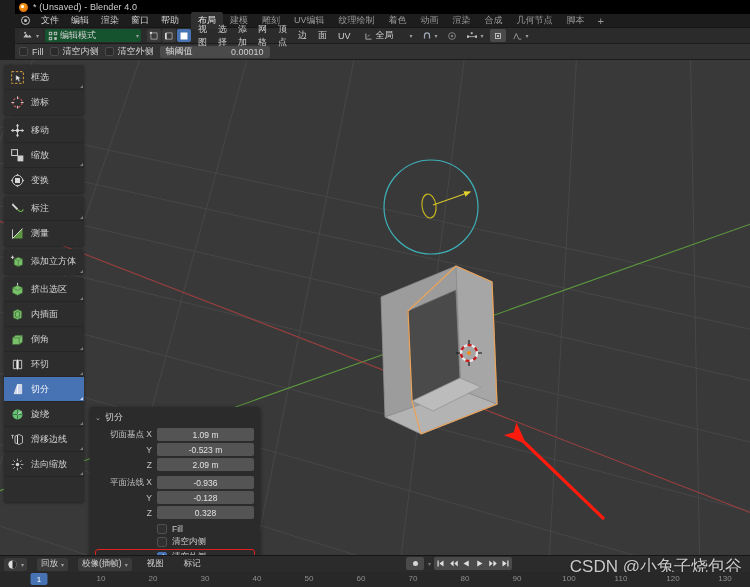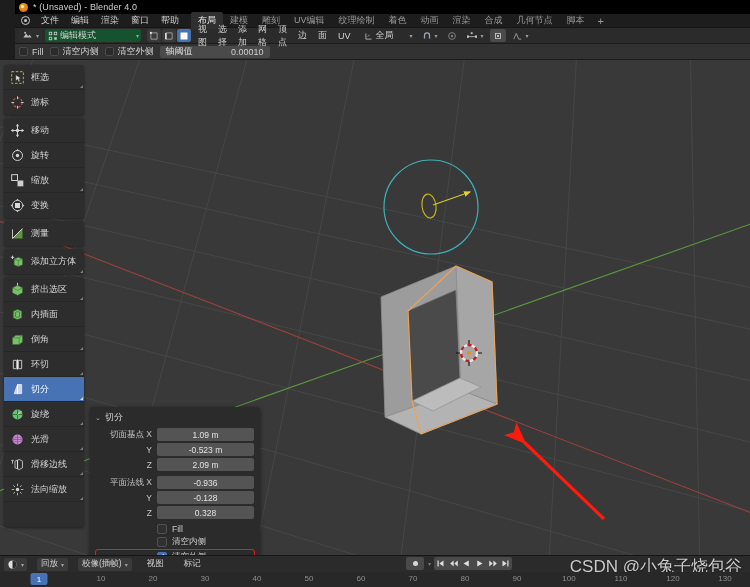--- a/index.html
+++ b/index.html
@@ -391,30 +391,20 @@
                 <path d="M9 2 L9 16 M2 9 L16 9" stroke="#cfcfcf" stroke-width="1.2"></path>
                 <path d="M9 1 L11 4 L7 4 Z M9 17 L11 14 L7 14 Z M1 9 L4 11 L4 7 Z M17 9 L14 11 L14 7 Z" fill="#cfcfcf"></path>
                 <circle cx="9" cy="9" r="2" fill="#d8d8d8"></circle>
               </svg>
           </span>
           <span>移动</span>
         </div>
         <div class="titem">
           <span class="ic">
             <svg width="15" height="15" viewBox="0 0 18 18">
-                <circle cx="9" cy="9" r="6" fill="none" stroke="#cfcfcf" stroke-width="1.2"></circle>
-                <circle cx="9" cy="9" r="2" fill="#d8d8d8"></circle>
-                <path d="M9 1.2 L11 3.6 L7 3.6 Z" fill="#cfcfcf"></path>
-              </svg>
-          </span>
-          <span>旋转</span>
-        </div>
-        <div class="titem">
-          <span class="ic">
-            <svg width="15" height="15" viewBox="0 0 18 18">
                 <rect x="2" y="2" width="7" height="7" fill="none" stroke="#cfcfcf" stroke-width="1.2"></rect>
                 <rect x="9" y="9" width="7" height="7" fill="#cfcfcf"></rect>
               </svg>
           </span>
           <span>缩放</span>
           <span class="corner"></span>
         </div>
         <div class="titem">
           <span class="ic">
             <svg width="15" height="15" viewBox="0 0 18 18">
@@ -424,20 +414,31 @@
               </svg>
           </span>
           <span>变换</span>
         </div>
       </div>
 
       <div class="tgroup">
         <div class="titem">
           <span class="ic">
             <svg width="15" height="15" viewBox="0 0 18 18">
+                <path d="M3 4 L9 10" stroke="#d8d8d8" stroke-width="2.4"></path>
+                <path d="M9 10 C12 14 15 13 16 10" stroke="#6fb84a" stroke-width="1.4" fill="none"></path>
+                <path d="M2.2 3.2 L4.4 3 L3.2 5 Z" fill="#c8c8c8"></path>
+              </svg>
+          </span>
+          <span>标注</span>
+          <span class="corner"></span>
+        </div>
+        <div class="titem">
+          <span class="ic">
+            <svg width="15" height="15" viewBox="0 0 18 18">
                 <path d="M3 15 L15 3 L15 15 Z" fill="#6fb84a" opacity="0.75"></path>
                 <path d="M3 15 L15 3" stroke="#e0e0e0" stroke-width="1.1"></path>
                 <path d="M3 15 L3 4" stroke="#cfcfcf" stroke-width="1.1"></path>
               </svg>
           </span>
           <span>测量</span>
         </div>
       </div>
 
       <div class="tgroup">
@@ -508,31 +509,20 @@
         </div>
         <div class="titem">
           <span class="ic">
             <svg width="15" height="15" viewBox="0 0 18 18">
                 <circle cx="9" cy="9" r="6" fill="#66bf72"></circle>
                 <path d="M9 3 L9 15 M3 9 L15 9" stroke="#2f6a3a" stroke-width="1"></path>
                 <path d="M9 9 L14 5" stroke="#d8d8d8" stroke-width="1.2"></path>
               </svg>
           </span>
           <span>旋绕</span>
-          <span class="corner"></span>
-        </div>
-        <div class="titem">
-          <span class="ic">
-            <svg width="15" height="15" viewBox="0 0 18 18">
-                <circle cx="9" cy="9" r="6" fill="#c58ad0"></circle>
-                <path d="M3.2 9 L14.8 9 M9 3.1 L9 14.9" stroke="#8a4f96" stroke-width=".9"></path>
-                <ellipse cx="9" cy="9" rx="6" ry="2.6" fill="none" stroke="#8a4f96" stroke-width=".8"></ellipse>
-              </svg>
-          </span>
-          <span>光滑</span>
           <span class="corner"></span>
         </div>
         <div class="titem">
           <span class="ic">
             <svg width="15" height="15" viewBox="0 0 18 18">
                 <path d="M6 5 L11 3 L15 5 L15 13 L11 15 L6 13 Z" fill="none" stroke="#cfcfcf" stroke-width="1"></path>
                 <path d="M9 3.8 L9 14.2" stroke="#e8e8e8" stroke-width="1.3"></path>
                 <path d="M3 4 L3 8 M1.5 4 L4.5 4" stroke="#cfcfcf" stroke-width="1"></path>
               </svg>
           </span>

